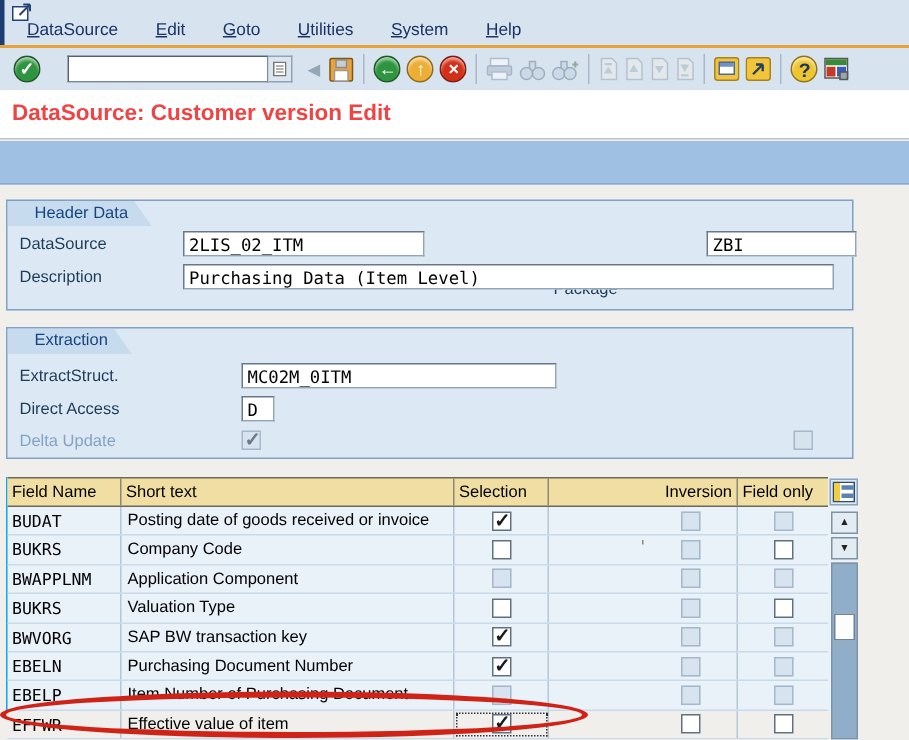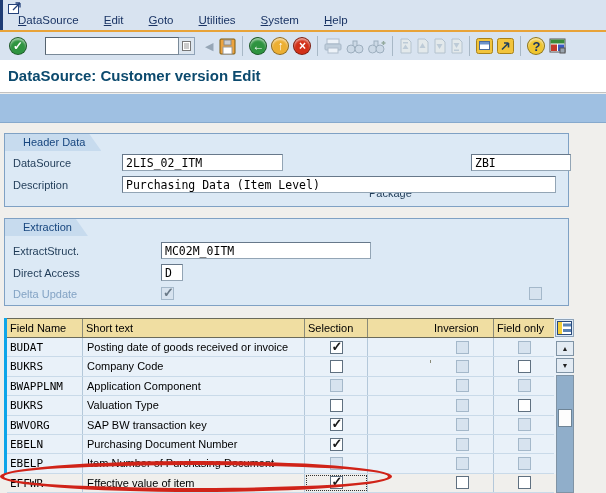--- a/index.html
+++ b/index.html
@@ -33,45 +33,45 @@
   .cmd { display:flex; align-items:center; margin:0 6px 0 16px; }
   .cmd input { width:134px; height:18px; border:1px solid #7A8A99; border-top-color:#55636F; border-left-color:#55636F;
                font-family:"DejaVu Sans Mono", monospace; font-size:11px; padding:0 3px; background:#fff; }
   .cmd-btn { width:16px; height:18px; background:#DDE6EF; border:1px solid #8FA3B8; border-left:none;
              display:flex; align-items:center; justify-content:center; }
   .collapse { color:#96A6B6; font-size:11px; margin:0 4px; }
   .sep { width:1px; height:20px; background:#A8B8C6; margin:0 4px; }
   .dim { opacity:.55; }
   
   .titlebar { position:absolute; left:0; top:60px; width:606px; height:33px; background:#fff; border-bottom:1px solid #C2C2C2; }
-  .titlebar h1 { position:absolute; left:8px; top:7px; font-size:15px; font-weight:bold; color:#0c4a6e; }
+  .titlebar h1 { position:absolute; left:8px; top:7px; font-size:15px; font-weight:bold; color:#ef4444; }
   .appbar { position:absolute; left:0; top:94px; width:606px; height:29px; background:#9FC0E2; border-bottom:1px solid #86A9CD; }
   
   .groupbox { position:absolute; left:4px; width:565px; background:#DCE9F5; border:1px solid #7FA1C4; }
   #header-box  { top:133px; height:74px; }
   #extract-box { top:218px; height:88px; }
   .tab-label { position:absolute; left:0; top:0; height:17px; padding:2px 16px 0 18px; background:#C7DBEE;
                color:#16457E; clip-path: polygon(0 0, calc(100% - 12px) 0, 100% 100%, 0 100%); }
   .flabel { position:absolute; color:#1F3B57; }
   .flabel.disabled { color:#83A3C4; }
   .sapinput { position:absolute; height:17px; background:#fff; border:1px solid #93A5B5; border-top-color:#67788A; border-left-color:#67788A;
               font-family:"DejaVu Sans Mono", monospace; font-size:11.5px; padding:1px 3px; color:#000; white-space:nowrap; overflow:hidden; }
   
   .cb { width:13px; height:13px; background:#fff; border:1px solid #5F7080; position:relative; flex:none; }
   .cb.disabled { background:#D7E3EF; border-color:#A4B8CA; }
   .cb.checked::after { content:"✓"; position:absolute; left:1px; top:-3px; font-size:13px; font-weight:bold; color:#1a1a1a; }
   .cb.disabled.checked::after { color:#6A7A88; }
   
-  .ftable { position:absolute; left:4px; top:318px; width:568px; height:156px; background:#E9F1F9; border-left:3px solid #0ea5e9; }
+  .ftable { position:absolute; left:4px; top:318px; width:568px; height:156px; background:#E9F1F9; border-left:1px solid #0ea5e9; }
   .thead { display:flex; height:20px; background:#F0DEA2; border-top:1px solid #6A6A5A; border-bottom:1px solid #6A6A5A; width:547px; }
   .thead .hc { border-right:1px solid #8A8A78; padding:3px 3px 0 3px; color:#000; overflow:hidden; white-space:nowrap; }
   .trow { display:flex; height:19.375px; width:547px; border-bottom:1px solid #C9DAE9; }
   .trow .tc { border-right:1px solid #B4C8DA; overflow:hidden; white-space:nowrap; }
   .col0 { width:76px; }  .col1 { width:222px; } .col2 { width:63px; }
-  .col3 { width:63px;margin-top:41px; }  .col4 { width:63px; }  .col5 { width:60px; border-right:none !important; }
+  .col3 { width:63px;margin-top:41px; }  .col4 { width:63px;text-align:right; }  .col5 { width:60px; border-right:none !important; }
   .fieldname { font-family:"DejaVu Sans Mono", monospace; font-size:11px; padding:3px 0 0 3px; }
   .shorttext { padding:3px 0 0 4px; }
   .cb-cell { display:flex; align-items:center; justify-content:center; }
   .cb-cell.focus { outline:1px dotted #333; outline-offset:-2px; }
   
   .tscroll { position:absolute; left:547px; top:0; width:21px; height:175px; }
   .tset-btn { position:absolute; left:1px; top:1px; width:19px; height:18px; background:#DCE9F5; border:1px solid #8FA3B8;
               display:flex; align-items:center; justify-content:center; }
   .sc-btn { position:absolute; left:2px; width:18px; height:15px; background:#E3EBF3; border:1px solid #7F93A5;
             display:flex; align-items:center; justify-content:center; font-size:7px; color:#222; }

